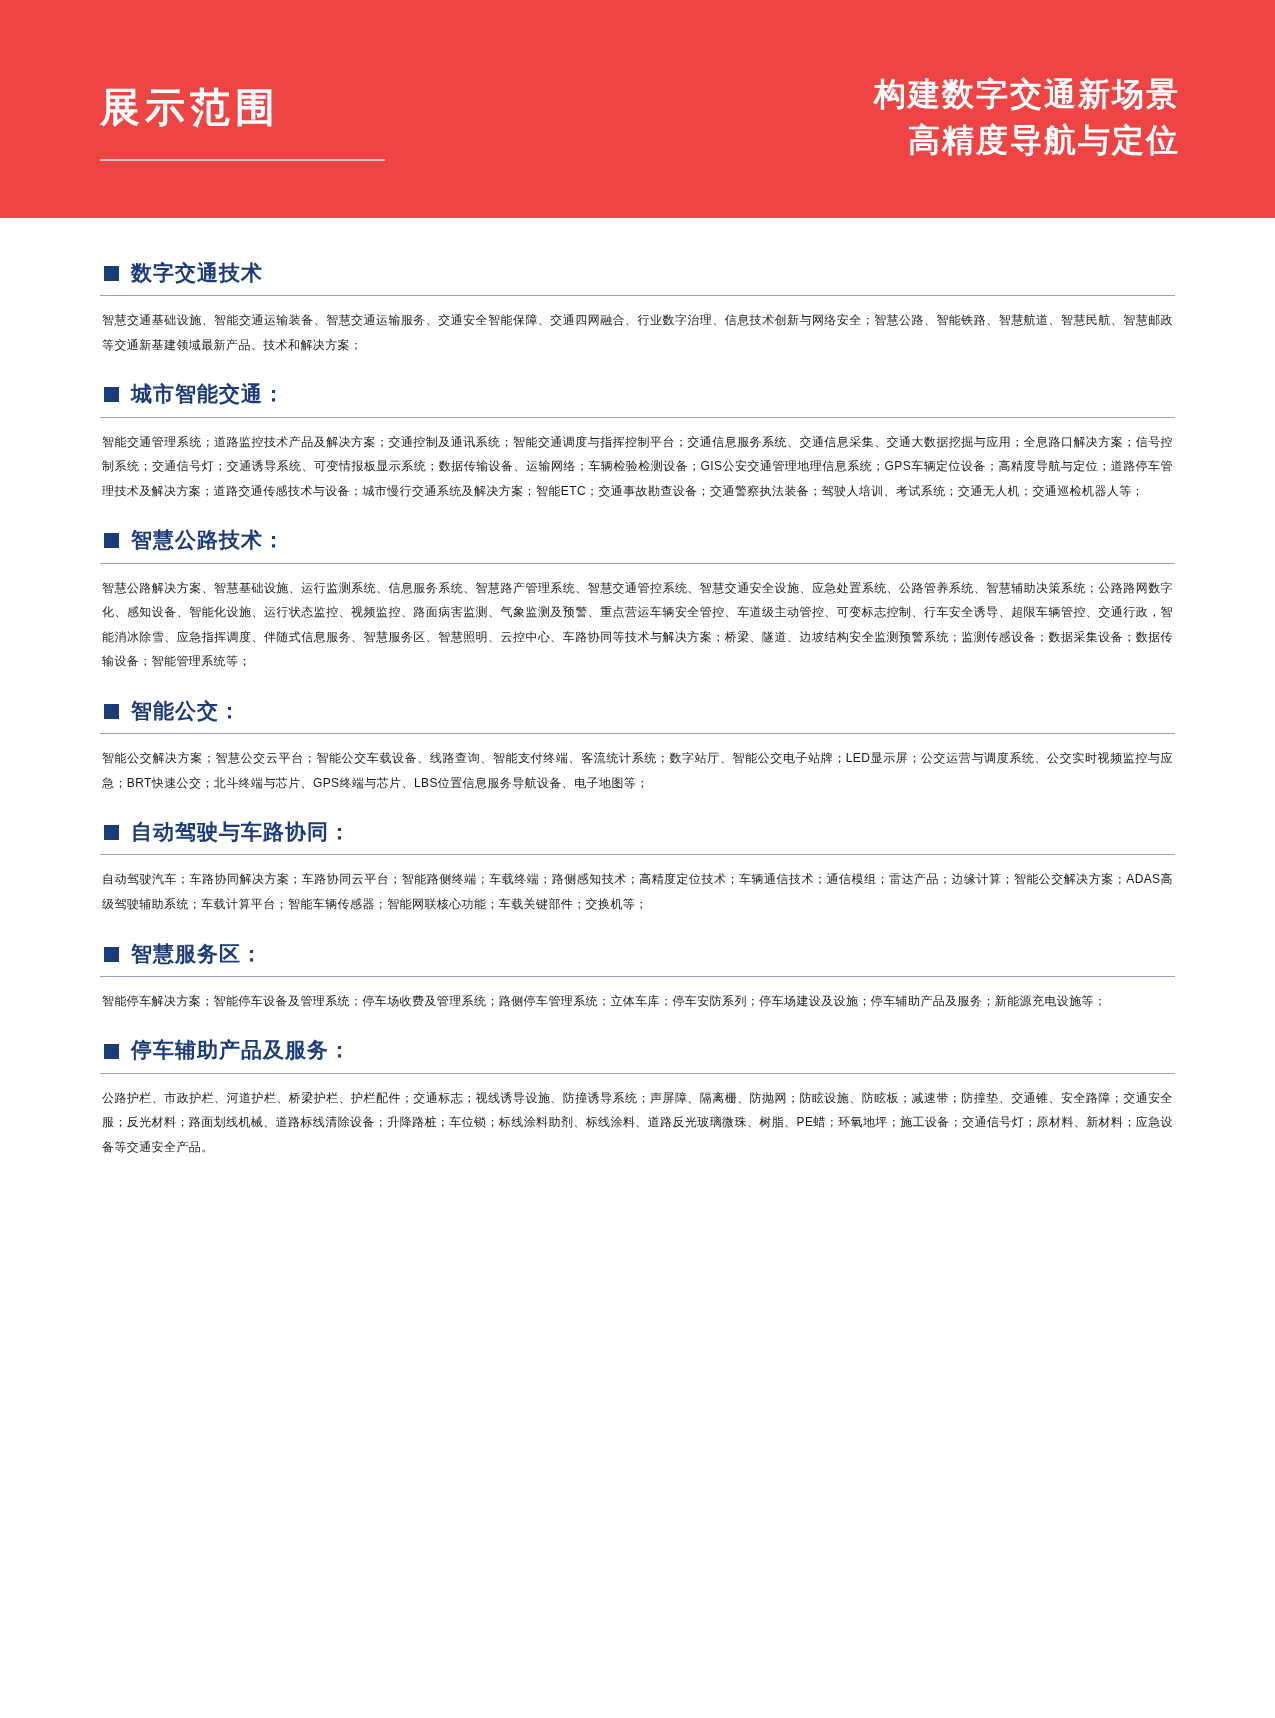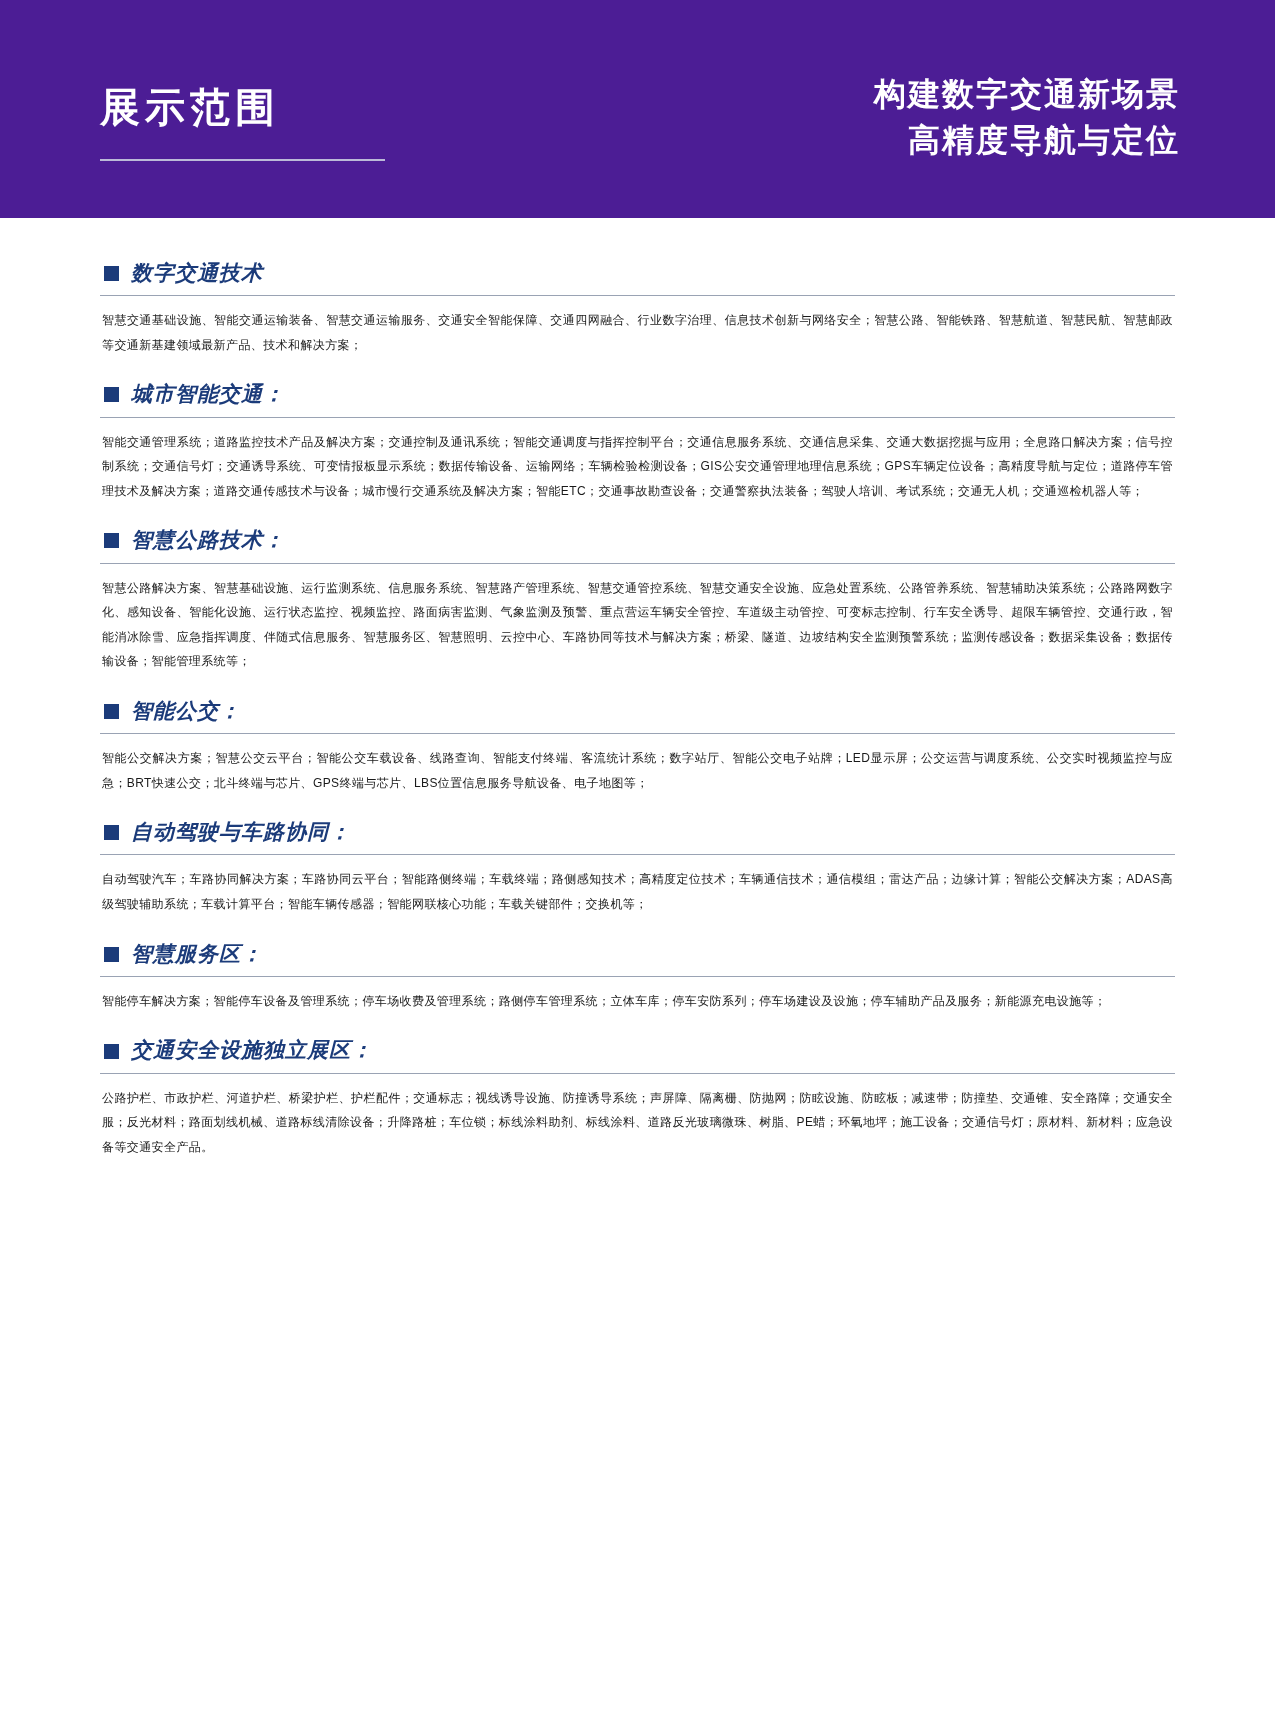--- a/index.html
+++ b/index.html
@@ -11,21 +11,21 @@
   body {
     width: 1275px;
     min-height: 1718px;
     position: relative;
   }
 
   
   .header {
     width: 1275px;
     height: 218px;
-    background: #4c1d95;
+    background: #ef4444;
     position: relative;
     overflow: hidden;
   }
   .header-inner {
     position: absolute;
     left: 0; right: 0; top: 0; bottom: 0;
     display: flex;
     align-items: center;
     justify-content: space-between;
     padding: 0 95px 0 100px;
@@ -69,21 +69,20 @@
     padding: 28px 100px 40px 100px;
   }
 
   .section { margin-bottom: 6px; }
 
   .section-head {
     display: flex;
     align-items: center;
     gap: 12px;
     padding: 14px 0 8px 4px;
-    font-style: italic;
   }
   .bullet-square {
     width: 15px;
     height: 15px;
     background: #1b3b7a;
     flex: 0 0 auto;
     display: inline-block;
     margin-top: 2px;
   }
   .section-title {
@@ -177,19 +176,19 @@
       <span class="section-title">智慧服务区：</span>
     </div>
     <div class="section-rule"></div>
     <div class="section-body">智能停车解决方案；智能停车设备及管理系统；停车场收费及管理系统；路侧停车管理系统；立体车库；停车安防系列；停车场建设及设施；停车辅助产品及服务；新能源充电设施等；</div>
   </div>
 
 
   <div class="section">
     <div class="section-head">
       <span class="bullet-square"></span>
-      <span class="section-title">交通安全设施独立展区：</span>
+      <span class="section-title">停车辅助产品及服务：</span>
     </div>
     <div class="section-rule"></div>
     <div class="section-body">公路护栏、市政护栏、河道护栏、桥梁护栏、护栏配件；交通标志；视线诱导设施、防撞诱导系统；声屏障、隔离栅、防抛网；防眩设施、防眩板；减速带；防撞垫、交通锥、安全路障；交通安全服；反光材料；路面划线机械、道路标线清除设备；升降路桩；车位锁；标线涂料助剂、标线涂料、道路反光玻璃微珠、树脂、PE蜡；环氧地坪；施工设备；交通信号灯；原材料、新材料；应急设备等交通安全产品。</div>
   </div>
 
 </div>
 
 </body></html>

